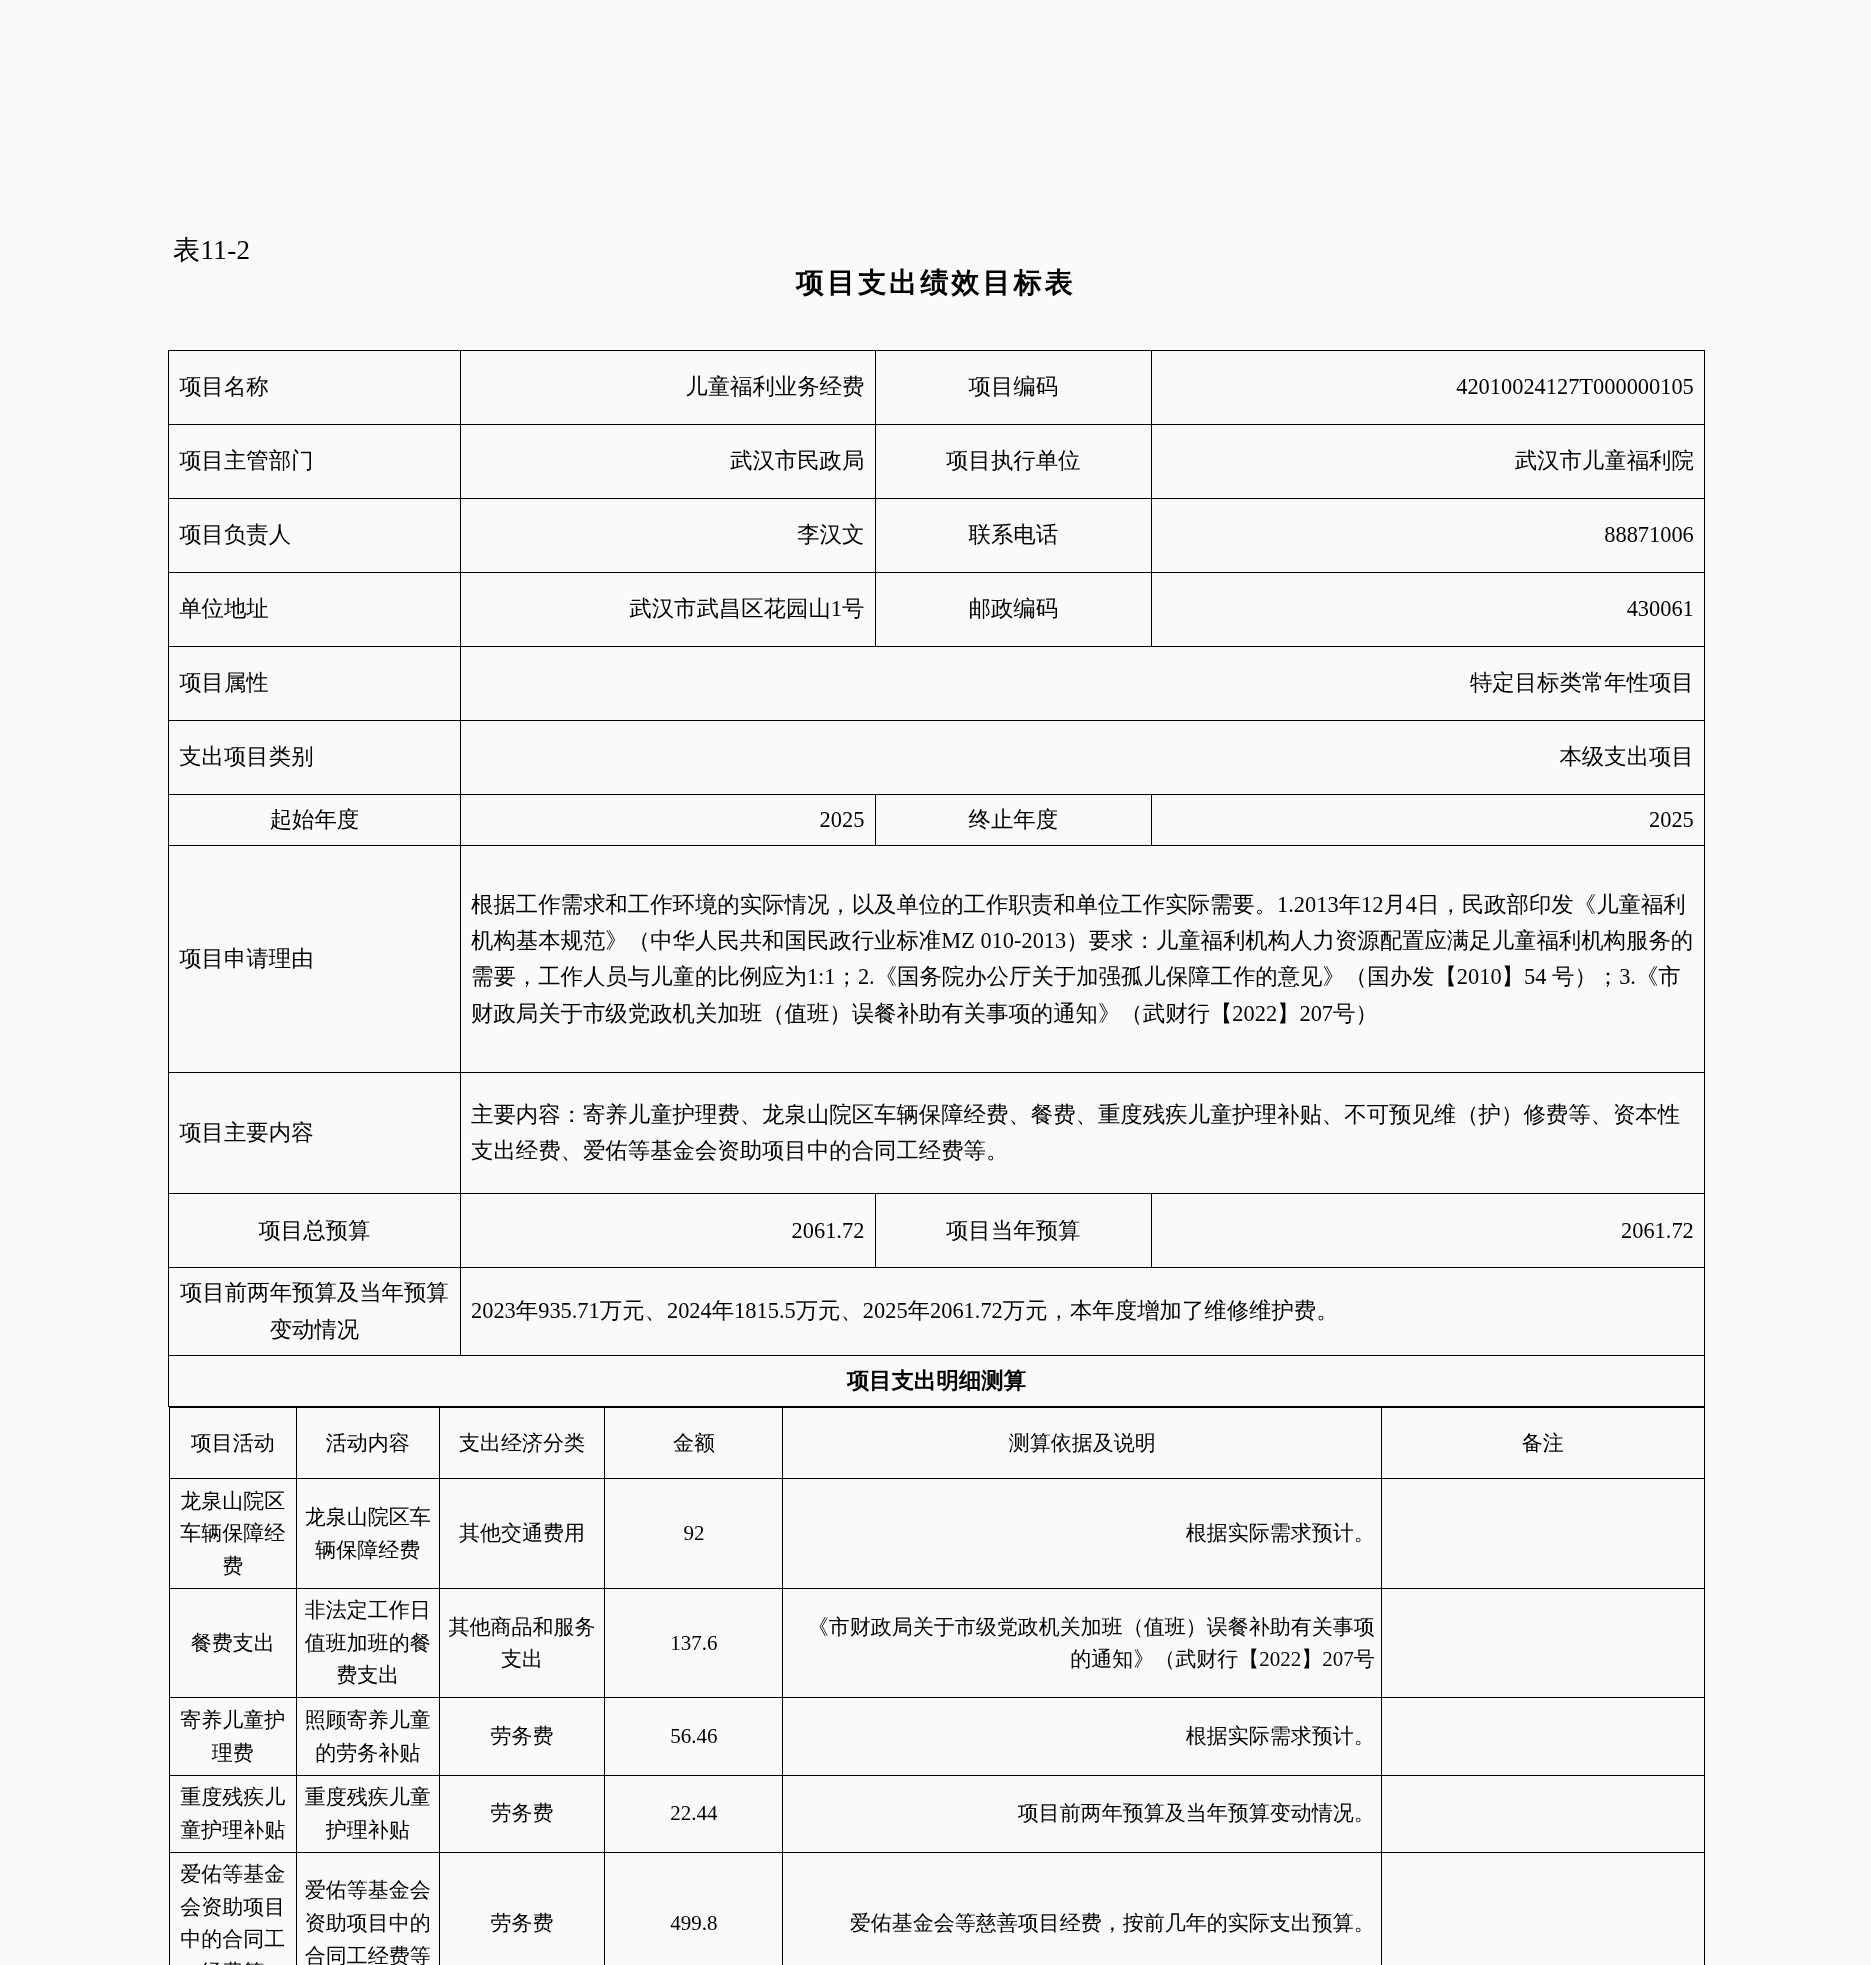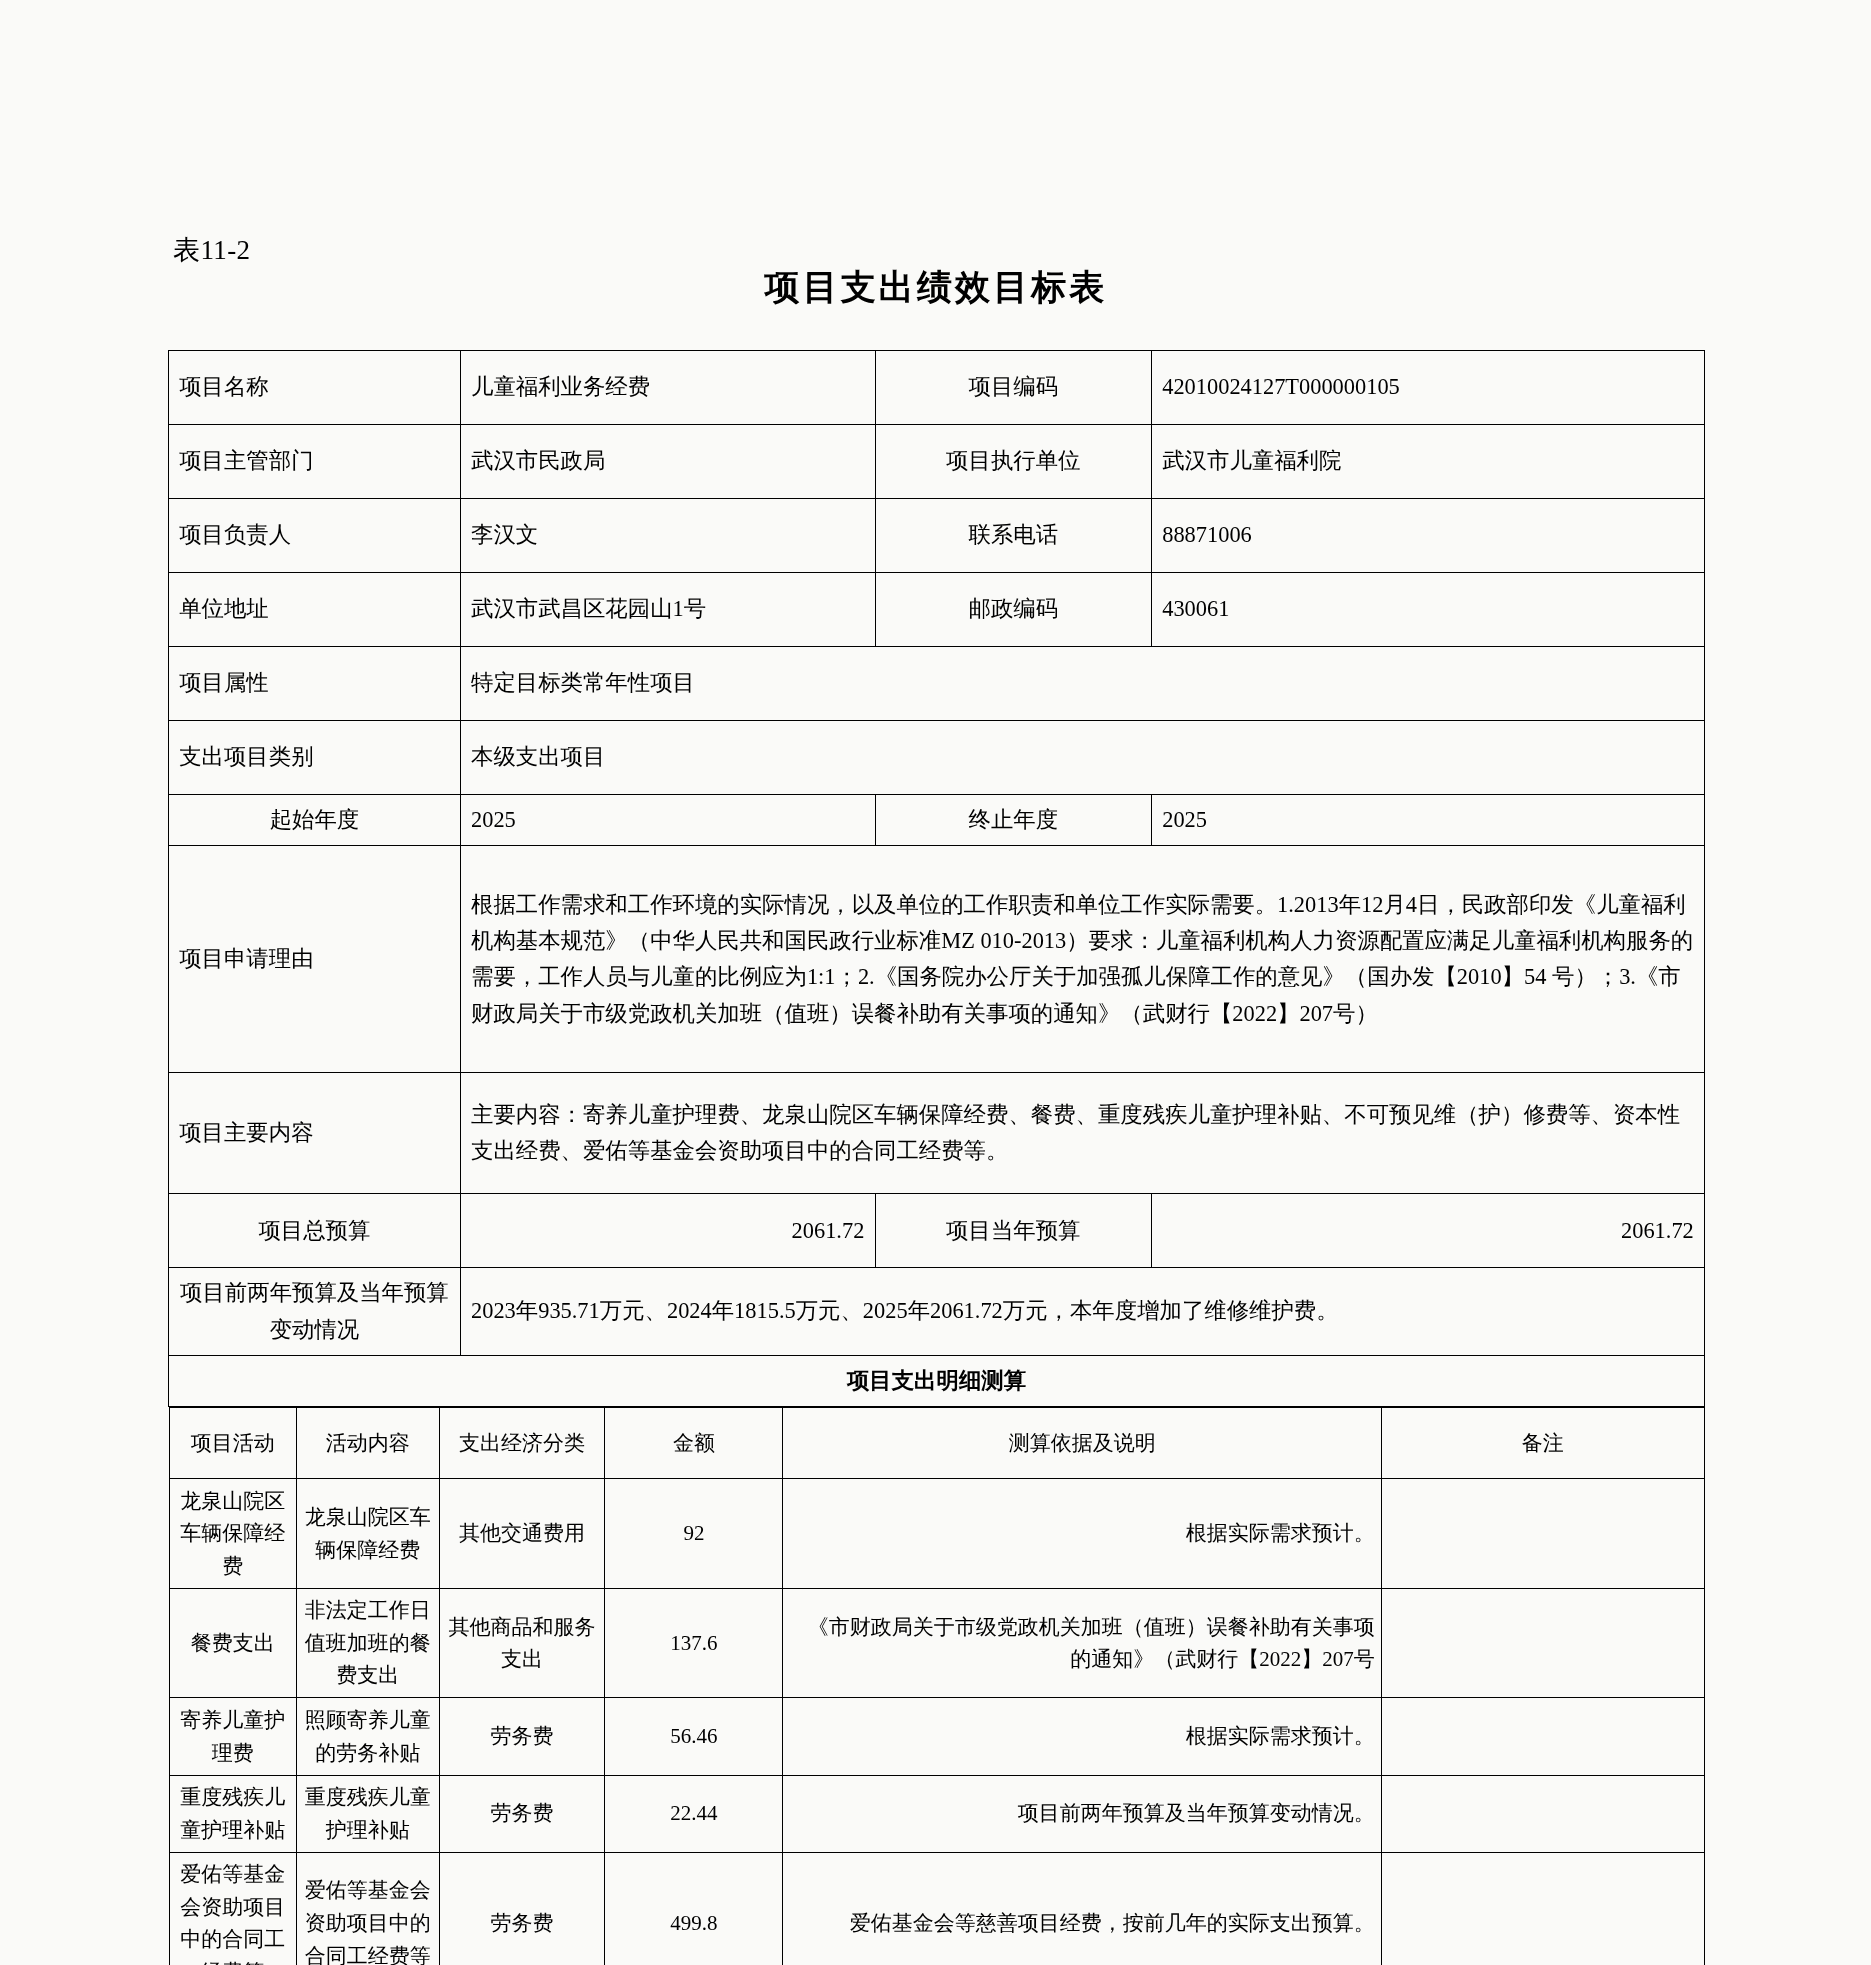--- a/index.html
+++ b/index.html
@@ -22,21 +22,21 @@
     top: 232px;
     font-size: 27px;
     letter-spacing: 0.4px;
   }
   .doc-title {
     position: absolute;
     left: 0;
     right: 0;
     top: 264px;
     text-align: center;
-    font-size: 35px;
+    font-size: 28px;
     font-weight: bold;
     letter-spacing: 3.1px;
   }
   table.main {
     position: absolute;
     left: 168px;
     top: 350px;
     width: 1537px;
     border-collapse: collapse;
     table-layout: fixed;
@@ -50,21 +50,21 @@
     word-break: break-all;
   }
   td.lbl {
     text-align: left;
     white-space: nowrap;
   }
   td.lbl-c {
     text-align: center;
   }
   td.val {
-    text-align: left;
+    text-align: right;
     margin-left: 21px;
   }
   td.para {
     text-align: left;
     line-height: 1.72;
   }
   td.val-right {
     text-align: right;
     padding-right: 15.7px;
   }

